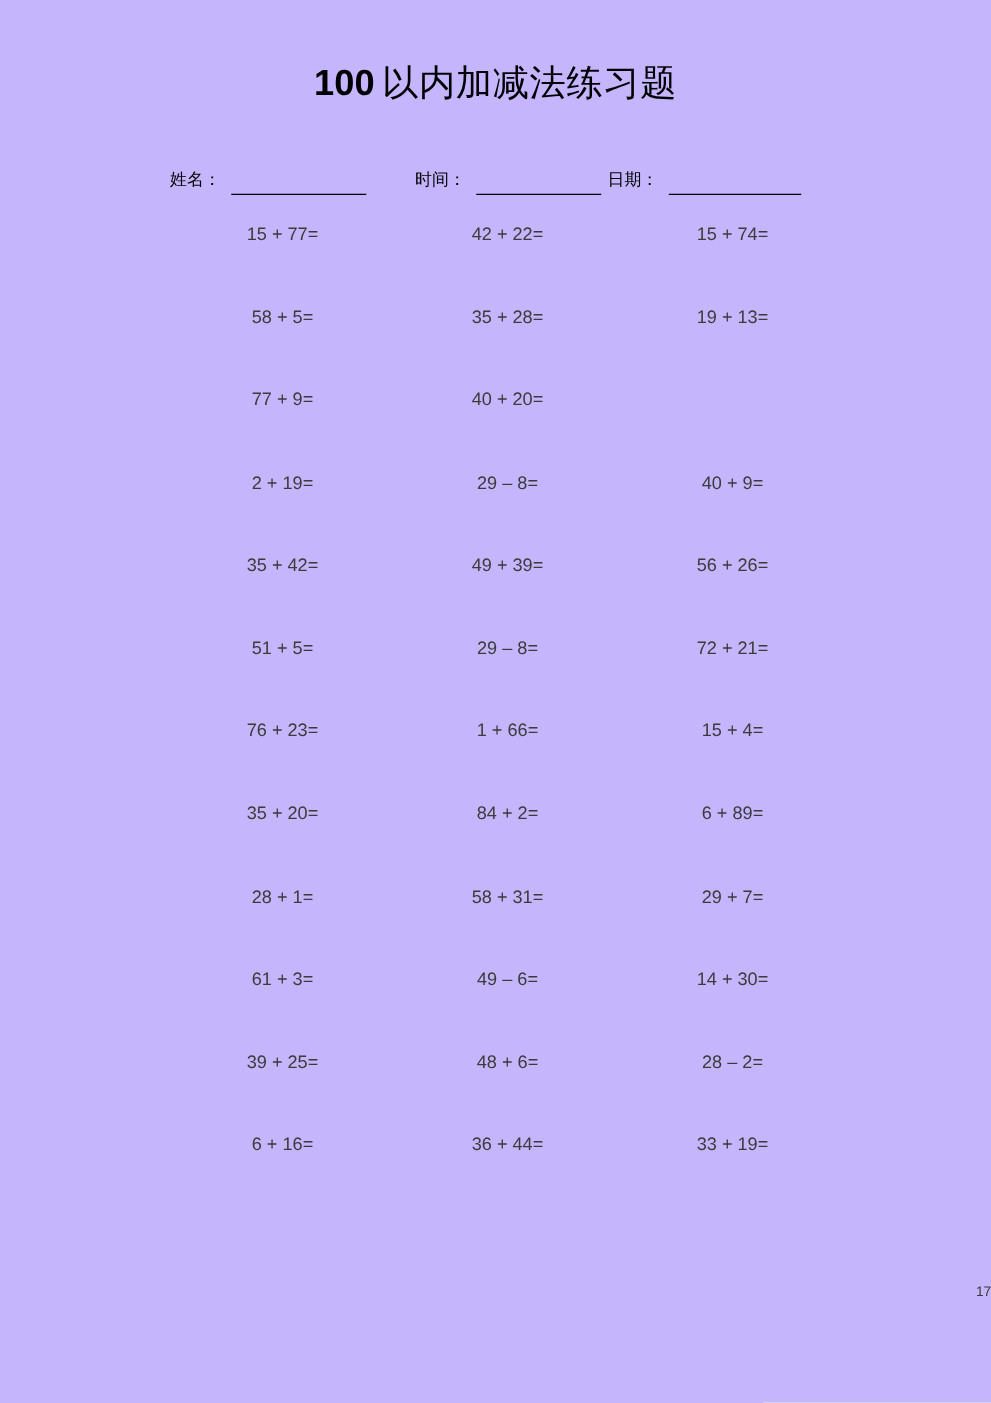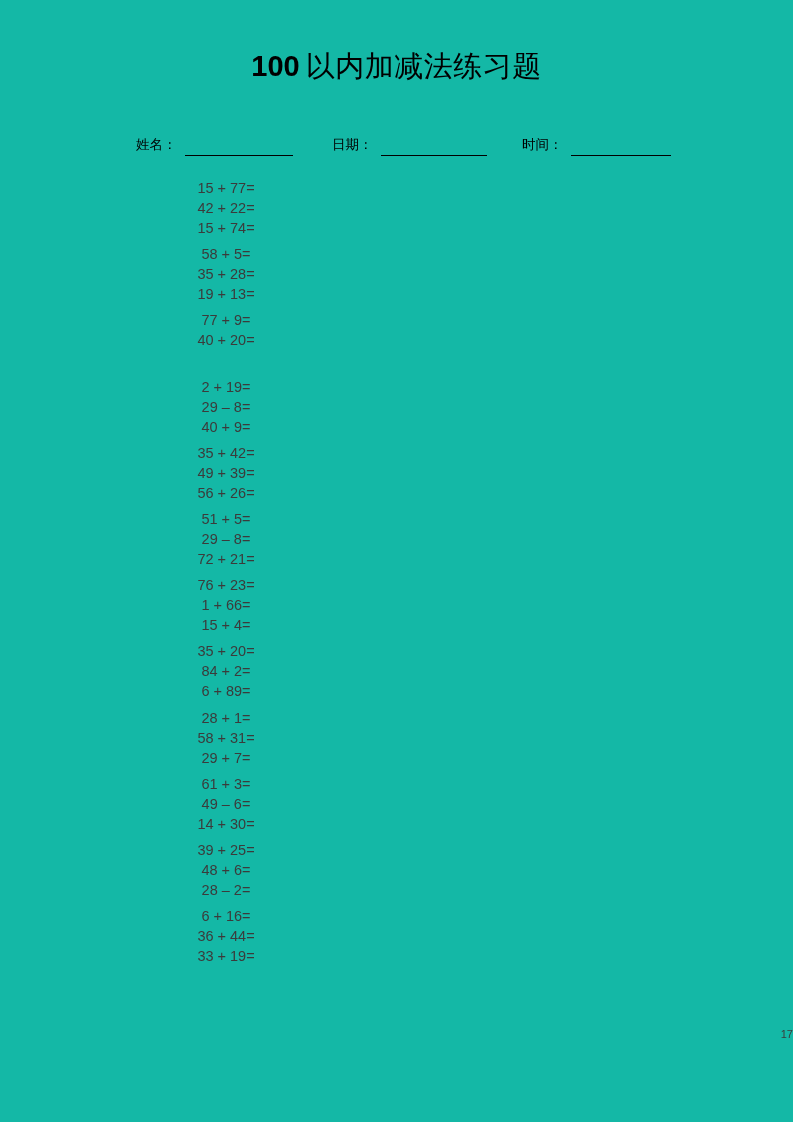--- a/index.html
+++ b/index.html
@@ -15,21 +15,21 @@
     color: #000000;
     overflow: hidden;
   }
 
   .page {
     position: absolute;
     left: 0;
     top: 0;
     width: 793px;
     height: 1122px;
-    background: #14b8a6;
+    background: #c4b5fd;
   }
 
   
   .title {
     position: absolute;
     left: 0;
     top: 46px;
     width: 793px;
     text-align: center;
     font-size: 29px;
@@ -87,21 +87,21 @@
 
   
   .grid {
     position: absolute;
     left: 136px;
     top: 178px;
     width: 540px;
   }
   .grid-row {
     display: flex;
-    flex-direction: column;
+    flex-direction: row;
     height: 66.2px;
   }
   .cell {
     width: 180px;
     text-align: center;
     font-family: "Liberation Sans", sans-serif;
     font-size: 14.5px;
     line-height: 20px;
     color: #3b3b3b;
     white-space: nowrap;
@@ -127,28 +127,28 @@
 
   <div class="title">
     <span class="title-num">100</span><span class="title-cn">以内加减法练习题</span>
   </div>
 
   <div class="header-row">
     <div class="header-field f-name">
       <span class="header-label">姓名：</span>
       <span class="header-blank"></span>
     </div>
+    <div class="header-field f-time">
+      <span class="header-label">时间：</span>
+      <span class="header-blank"></span>
+    </div>
     <div class="header-field f-date">
       <span class="header-label">日期：</span>
       <span class="header-blank"></span>
     </div>
-    <div class="header-field f-time">
-      <span class="header-label">时间：</span>
-      <span class="header-blank"></span>
-    </div>
   </div>
 
   <div class="grid">
     <div class="grid-row">
       <div class="cell">15 + 77=</div>
       <div class="cell">42 + 22=</div>
       <div class="cell">15 + 74=</div>
     </div>
     <div class="grid-row">
       <div class="cell">58 + 5=</div>

